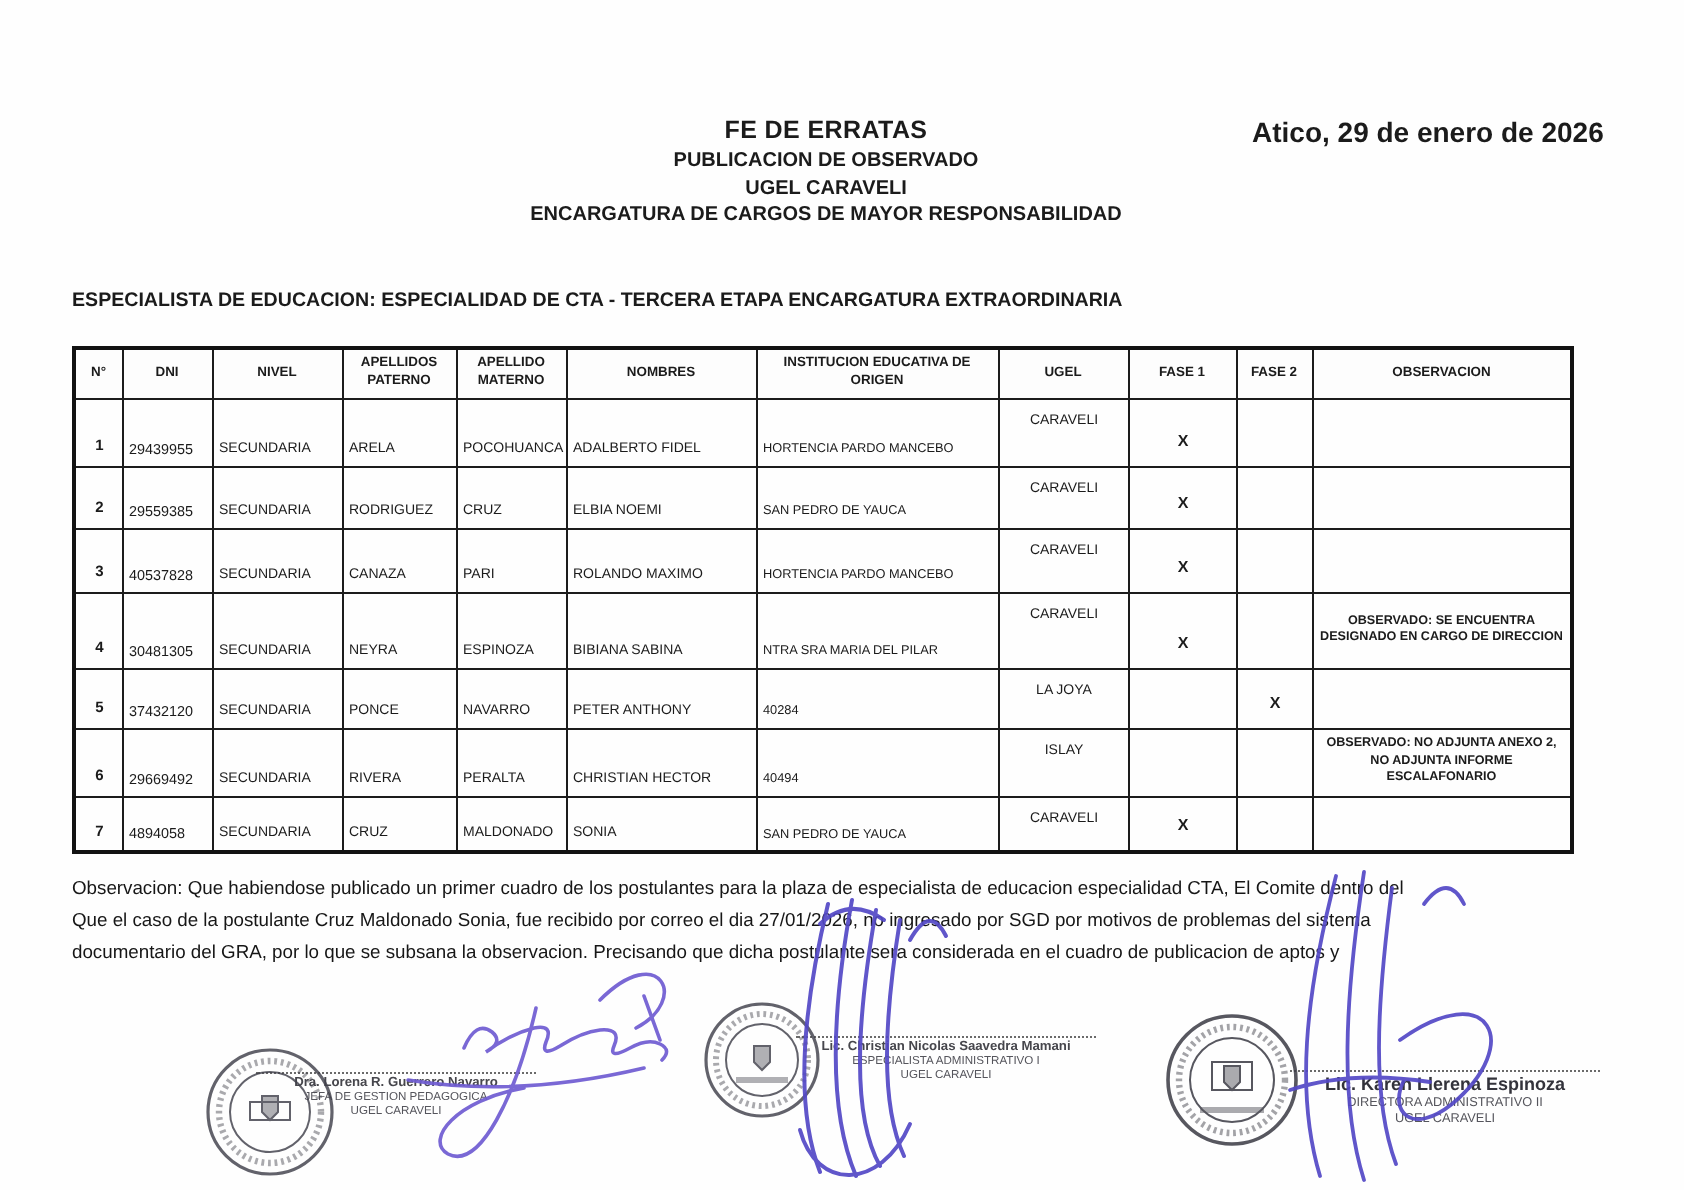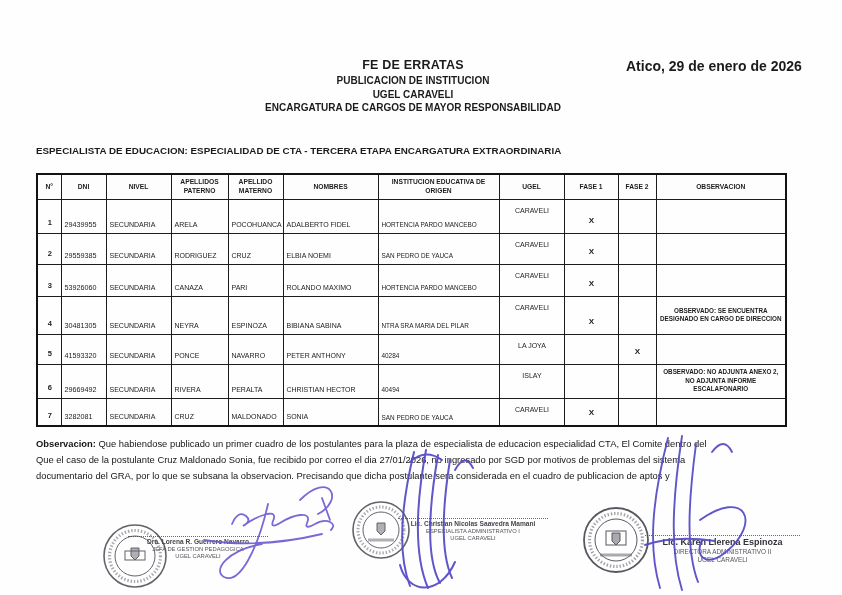--- a/index.html
+++ b/index.html
@@ -32,21 +32,21 @@
   .doc-table tbody tr:nth-child(6){height:34px;}
   .doc-table tbody tr:nth-child(7){height:28px;}
   td.col-n{text-align:center;font-weight:bold;font-size:7.5px;padding-bottom:5px;}
   td.col-dni{font-size:7.2px;}
   td.col-origen{font-size:6.4px;}
   td.col-ugel{text-align:center;vertical-align:top;padding-top:7px;}
   td.col-fase1,td.col-fase2{text-align:center;font-weight:bold;font-size:8px;padding-bottom:7px;}
   td.col-obs{font-size:6.3px;font-weight:600;text-align:center;vertical-align:middle;padding:1px 2px;line-height:1.35;}
   
   .observation{position:absolute;left:36px;top:436px;width:760px;font-size:9.4px;line-height:15.8px;color:#161616;}
-  .observation b{font-weight:bold;}
+  .observation b{font-weight:normal;}
   
   .sig-block{position:absolute;text-align:center;color:#3a3a40;z-index:3;}
   .sig-dots{border-top:1.5px dotted #6a6a6a;margin-bottom:1px;}
   .sig-name{font-size:6.6px;font-weight:bold;color:#46464c;}
   .sig-role{font-size:5.8px;color:#55555c;margin-top:1px;}
   .sig-org{font-size:5.8px;color:#55555c;margin-top:1px;}
   .sig-left{left:128px;top:536px;width:140px;}
   .sig-center{left:398px;top:518px;width:150px;}
   .sig-right{left:645px;top:535px;width:155px;}
   .sig-right .sig-name{font-size:9px;color:#33333b;}
@@ -57,21 +57,21 @@
 </style>
 </head>
 <body>
 
 <div class="page">
 
   <div class="date-line">Atico, 29 de enero de 2026</div>
 
   <div class="title-block">
     <div class="t1">FE DE ERRATAS</div>
-    <div class="t2">PUBLICACION DE INSTITUCION</div>
+    <div class="t2">PUBLICACION DE OBSERVADO</div>
     <div class="t3">UGEL CARAVELI</div>
     <div class="t5">ENCARGATURA DE  CARGOS DE MAYOR RESPONSABILIDAD</div>
   </div>
 
   <div class="section-heading">ESPECIALISTA DE EDUCACION: ESPECIALIDAD DE CTA - TERCERA ETAPA ENCARGATURA EXTRAORDINARIA</div>
 
   <table class="doc-table">
     <colgroup>
       <col style="width:24px">
         <col style="width:45px">
@@ -122,21 +122,21 @@
           <td class="col-materno">CRUZ</td>
           <td class="col-nombres">ELBIA NOEMI</td>
           <td class="col-origen">SAN PEDRO DE YAUCA</td>
           <td class="col-ugel">CARAVELI</td>
           <td class="col-fase1">X</td>
           <td class="col-fase2"></td>
           <td class="col-obs"></td>
         </tr>
         <tr>
           <td class="col-n">3</td>
-          <td class="col-dni">53926060</td>
+          <td class="col-dni">40537828</td>
           <td class="col-nivel">SECUNDARIA</td>
           <td class="col-paterno">CANAZA</td>
           <td class="col-materno">PARI</td>
           <td class="col-nombres">ROLANDO MAXIMO</td>
           <td class="col-origen">HORTENCIA PARDO MANCEBO</td>
           <td class="col-ugel">CARAVELI</td>
           <td class="col-fase1">X</td>
           <td class="col-fase2"></td>
           <td class="col-obs"></td>
         </tr>
@@ -148,21 +148,21 @@
           <td class="col-materno">ESPINOZA</td>
           <td class="col-nombres">BIBIANA SABINA</td>
           <td class="col-origen">NTRA SRA MARIA DEL PILAR</td>
           <td class="col-ugel">CARAVELI</td>
           <td class="col-fase1">X</td>
           <td class="col-fase2"></td>
           <td class="col-obs">OBSERVADO: SE ENCUENTRA DESIGNADO EN CARGO DE DIRECCION</td>
         </tr>
         <tr>
           <td class="col-n">5</td>
-          <td class="col-dni">41593320</td>
+          <td class="col-dni">37432120</td>
           <td class="col-nivel">SECUNDARIA</td>
           <td class="col-paterno">PONCE</td>
           <td class="col-materno">NAVARRO</td>
           <td class="col-nombres">PETER ANTHONY</td>
           <td class="col-origen">40284</td>
           <td class="col-ugel">LA JOYA</td>
           <td class="col-fase1"></td>
           <td class="col-fase2">X</td>
           <td class="col-obs"></td>
         </tr>
@@ -174,21 +174,21 @@
           <td class="col-materno">PERALTA</td>
           <td class="col-nombres">CHRISTIAN HECTOR</td>
           <td class="col-origen">40494</td>
           <td class="col-ugel">ISLAY</td>
           <td class="col-fase1"></td>
           <td class="col-fase2"></td>
           <td class="col-obs">OBSERVADO: NO ADJUNTA ANEXO 2, NO ADJUNTA INFORME ESCALAFONARIO</td>
         </tr>
         <tr>
           <td class="col-n">7</td>
-          <td class="col-dni">3282081</td>
+          <td class="col-dni">4894058</td>
           <td class="col-nivel">SECUNDARIA</td>
           <td class="col-paterno">CRUZ</td>
           <td class="col-materno">MALDONADO</td>
           <td class="col-nombres">SONIA</td>
           <td class="col-origen">SAN PEDRO DE YAUCA</td>
           <td class="col-ugel">CARAVELI</td>
           <td class="col-fase1">X</td>
           <td class="col-fase2"></td>
           <td class="col-obs"></td>
         </tr>

